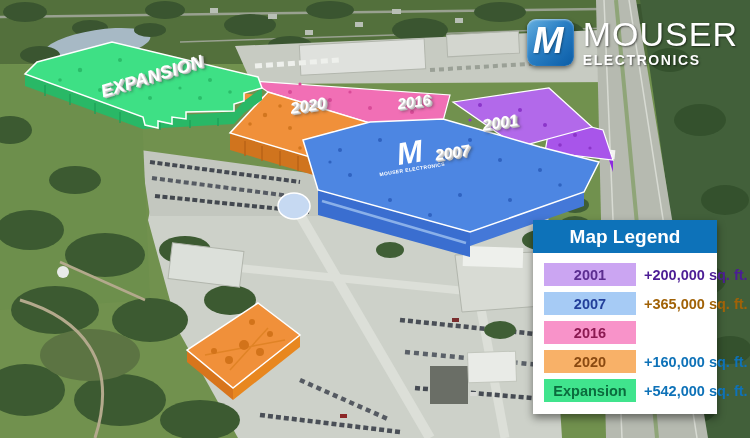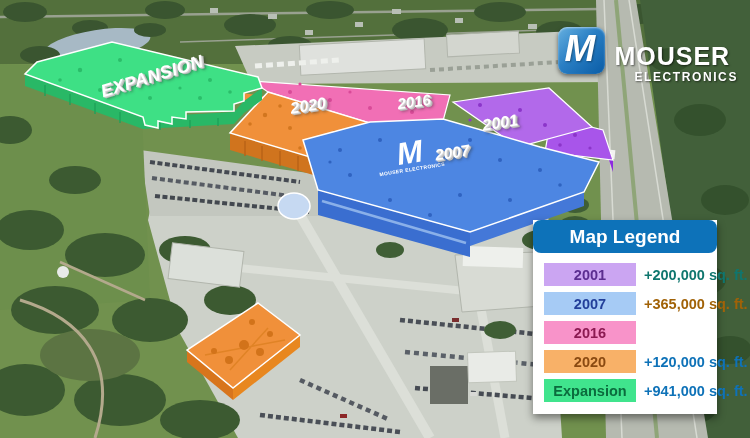--- a/index.html
+++ b/index.html
@@ -15,22 +15,22 @@
 
   
   .brand{position:absolute;top:17px;right:12px;display:flex;align-items:center;gap:9px;}
   .brand-mark{width:47px;height:47px;border-radius:9px;
               background:linear-gradient(135deg,#66b0e0 0%,#2a7fc4 45%,#0a5ca6 100%);
               box-shadow:0 2px 4px rgba(0,0,0,.5), inset 0 1px 2px rgba(255,255,255,.5);
               display:flex;align-items:center;justify-content:center;}
   .brand-mark span{color:#fff;font-weight:bold;font-style:italic;font-size:37px;line-height:1;
                    transform:translate(-2px,-2px);text-shadow:1px 1px 2px rgba(0,0,0,.35);}
   .brand-text{color:#fff;text-shadow:1px 1px 2px rgba(0,0,0,.55);}
-  .brand-line1{font-weight:bold;font-size:25px;letter-spacing:1px;line-height:1;margin-top:27px;}
-  .brand-line2{font-weight:bold;font-size:12px;letter-spacing:1.6px;line-height:1;margin-top:2px;margin-left:20px;}
+  .brand-line1{font-weight:normal;font-size:34px;letter-spacing:1px;line-height:1;}
+  .brand-line2{font-weight:bold;font-size:14px;letter-spacing:1.6px;line-height:1;margin-top:2px;}
 
   
   .legend{position:absolute;left:533px;top:220px;width:184px;background:#ffffff;
           box-shadow:0 4px 8px rgba(0,0,0,.45);}
   .legend-header{height:33px;display:flex;align-items:center;justify-content:center;
                  color:#fff;font-weight:bold;font-size:19px;}
   .legend-body{padding:10px 11px 12px 11px;}
   .legend-row{display:flex;align-items:center;margin-top:6px;}
   .legend-row:first-child{margin-top:0;}
   .chip{width:92px;height:23px;display:flex;align-items:center;justify-content:center;
@@ -280,37 +280,37 @@
   <div class="brand-mark">
     <span>M</span>
   </div>
   <div class="brand-text">
     <div class="brand-line1">MOUSER</div>
     <div class="brand-line2">ELECTRONICS</div>
   </div>
 </div>
 
 <div class="legend">
-  <div class="legend-header" style="background-color: rgb(13, 114, 185); border-radius: 8px;">Map Legend</div>
+  <div class="legend-header" style="background-color: rgb(13, 114, 185);">Map Legend</div>
   <div class="legend-body">
     <div class="legend-row">
       <span class="chip" style="background-color: rgb(203, 165, 242); color: rgb(91, 45, 144);">2001</span>
-      <span class="value" style="color: #0f766e;">+200,000 sq. ft.</span>
+      <span class="value" style="color: #4c1d95;">+200,000 sq. ft.</span>
     </div>
     <div class="legend-row">
       <span class="chip" style="background-color: rgb(166, 203, 245); color: rgb(34, 63, 153);">2007</span>
       <span class="value" style="color: #a16207;">+365,000 sq. ft.</span>
     </div>
     <div class="legend-row">
       <span class="chip" style="background-color: rgb(248, 147, 201); color: rgb(140, 26, 82);">2016</span>
     </div>
     <div class="legend-row">
       <span class="chip" style="background-color: rgb(248, 177, 104); color: rgb(138, 74, 18);">2020</span>
-      <span class="value" style="color: rgb(14, 114, 184);">+120,000 sq. ft.</span>
+      <span class="value" style="color: rgb(14, 114, 184);">+160,000 sq. ft.</span>
     </div>
     <div class="legend-row">
       <span class="chip" style="background-color: rgb(64, 228, 141); color: rgb(11, 107, 61);">Expansion</span>
-      <span class="value" style="color: rgb(14, 114, 184);">+941,000 sq. ft.</span>
+      <span class="value" style="color: rgb(14, 114, 184);">+542,000 sq. ft.</span>
     </div>
   </div>
 </div>
 
 </div>
 
 </body></html>

